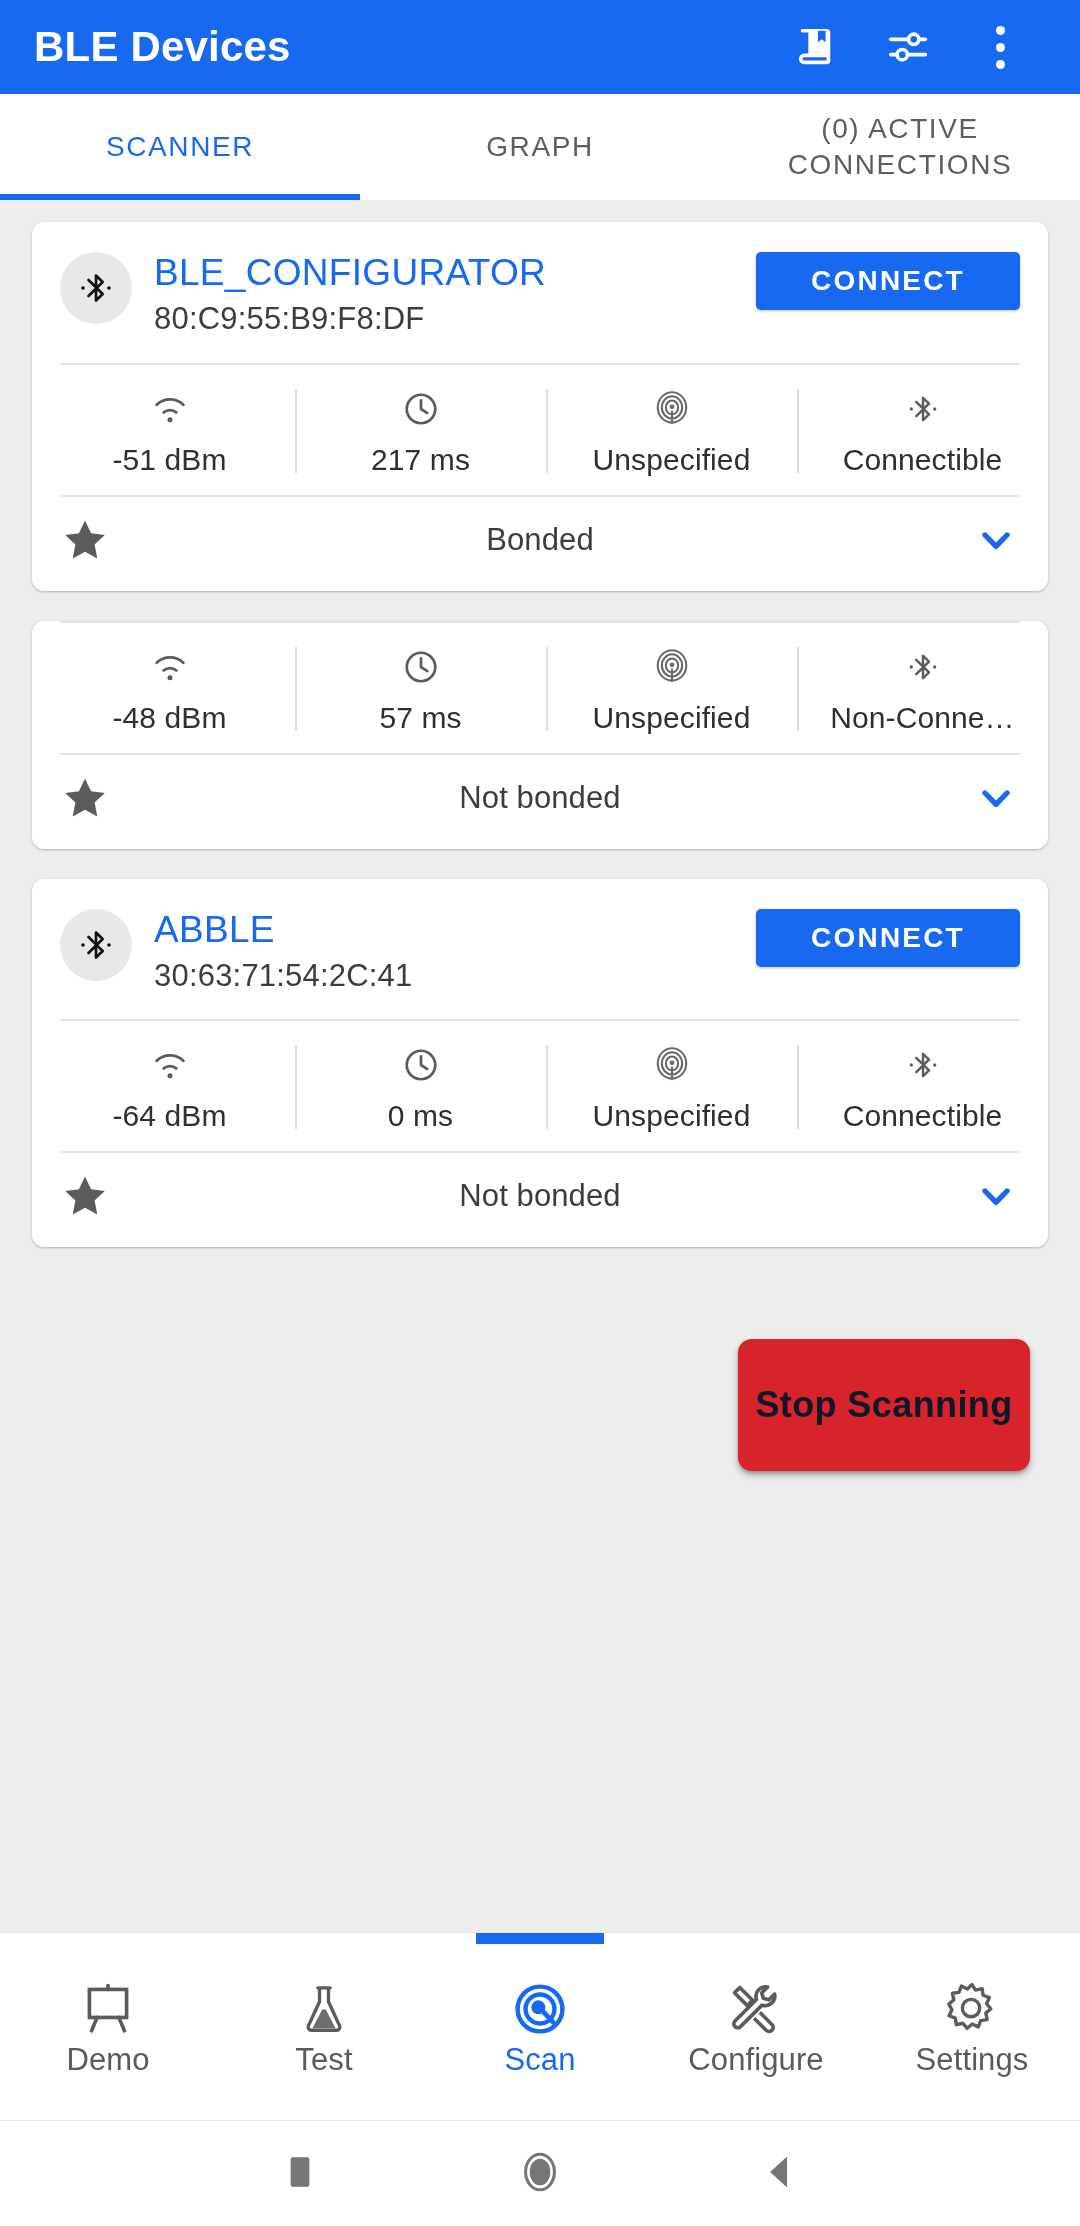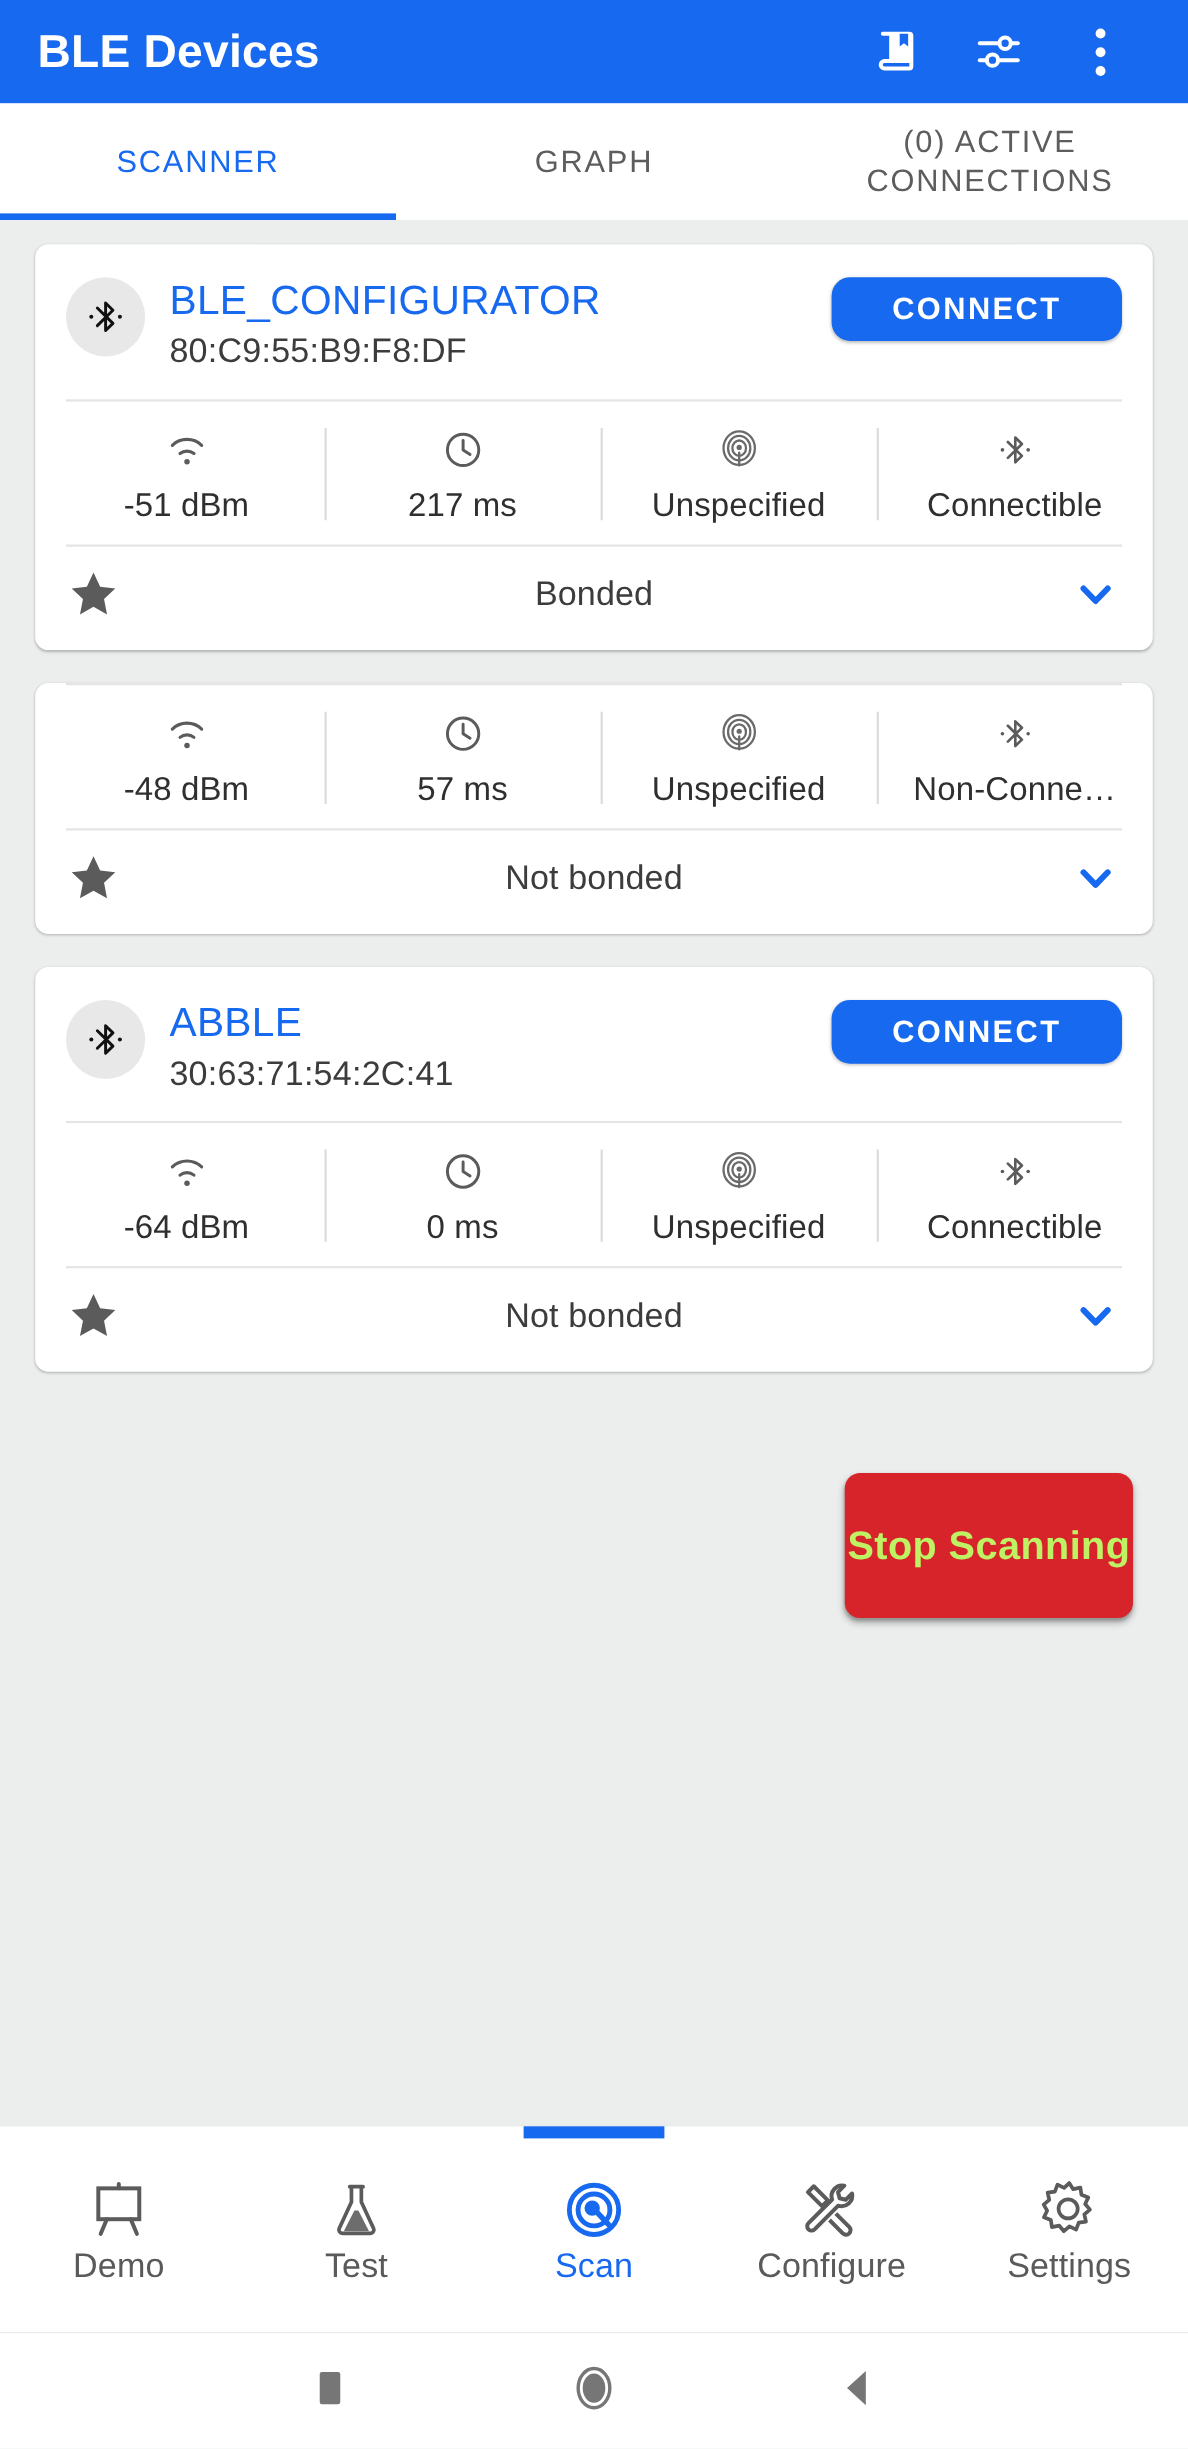--- a/index.html
+++ b/index.html
@@ -65,21 +65,21 @@
   }
   .dev-text { margin-left: 22px; flex: 1 1 auto; min-width: 0; }
   .dev-name {
     color: #1769f0; font-size: 37px; font-weight: 500; letter-spacing: .3px;
     white-space: nowrap; overflow: hidden; text-overflow: ellipsis; line-height: 1.12;
   }
   .dev-mac {
     color: #3c3c3c; font-size: 31px; margin-top: 9px; letter-spacing: .2px; line-height: 1.1;
   }
   .connect-btn {
-    background: #1769f0; color: #ffffff; border: none; border-radius: 17px;
+    background: #1769f0; color: #ffffff; border: none; border-radius: 5px;
     font-family: inherit; font-size: 28px; font-weight: 700; letter-spacing: 2.2px;
     padding: 0 26px; height: 58px; min-width: 264px; flex: 0 0 auto;
     box-shadow: 0 1px 3px rgba(0,0,0,0.25); cursor: pointer;
   }
 
   .divider { height: 2px; background: #e4e4e4; margin: 0 28px; }
 
   .metrics { display: flex; padding: 20px 0 18px 0; margin-left: 12px; }
   .metric {
     flex: 1 1 0; display: flex; flex-direction: column; align-items: center;
@@ -101,23 +101,23 @@
   .star-btn { flex: 0 0 auto; display:flex; align-items:center; }
   .bond-text {
     position: absolute; left: 0; right: 0; text-align: center;
     font-size: 31px; color: #3c3c3c; pointer-events: none; letter-spacing:.1px;
   }
   .chevron-btn { margin-left: auto; flex: 0 0 auto; display:flex; align-items:center; }
 
   
   .stop-wrap { display: flex; justify-content: flex-end; padding: 62px 18px 0 0; }
   .stop-btn {
-    background: #d7232a; color: #bef264; border: none; border-radius: 14px;
+    background: #d7232a; color: #0f172a; border: none; border-radius: 14px;
     font-family: inherit; font-size: 36px; font-weight: 700; letter-spacing: .4px;
-    width: 262px; height: 132px; cursor: pointer;
+    width: 292px; height: 132px; cursor: pointer;
     box-shadow: 0 4px 7px rgba(0,0,0,0.28), 0 2px 3px rgba(0,0,0,0.18);
   }
 
   
   .bottomnav {
     height: 188px; background: #ffffff; display: flex; flex: 0 0 auto;
     border-top: 1px solid #e3e3e3;
   }
   .nav-item {
     flex: 1 1 0; display: flex; flex-direction: column; align-items: center;

